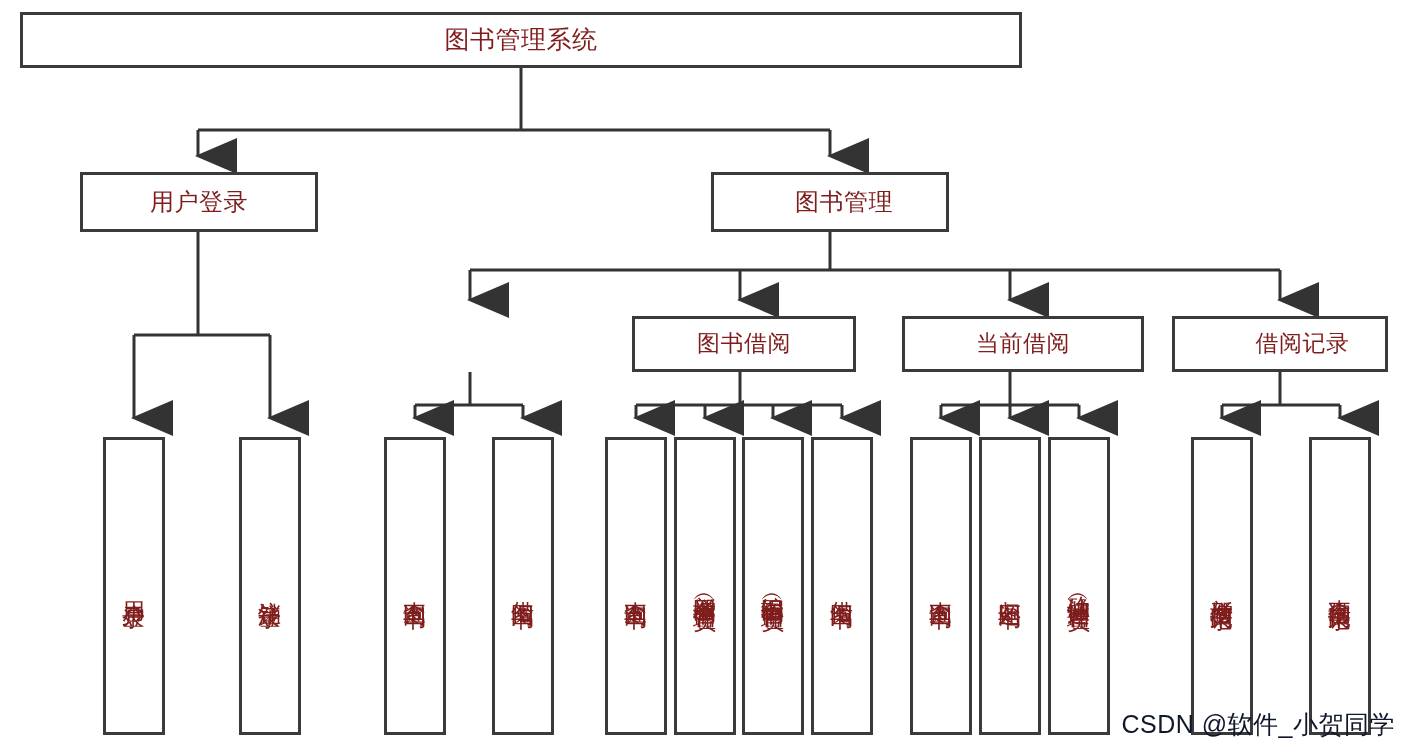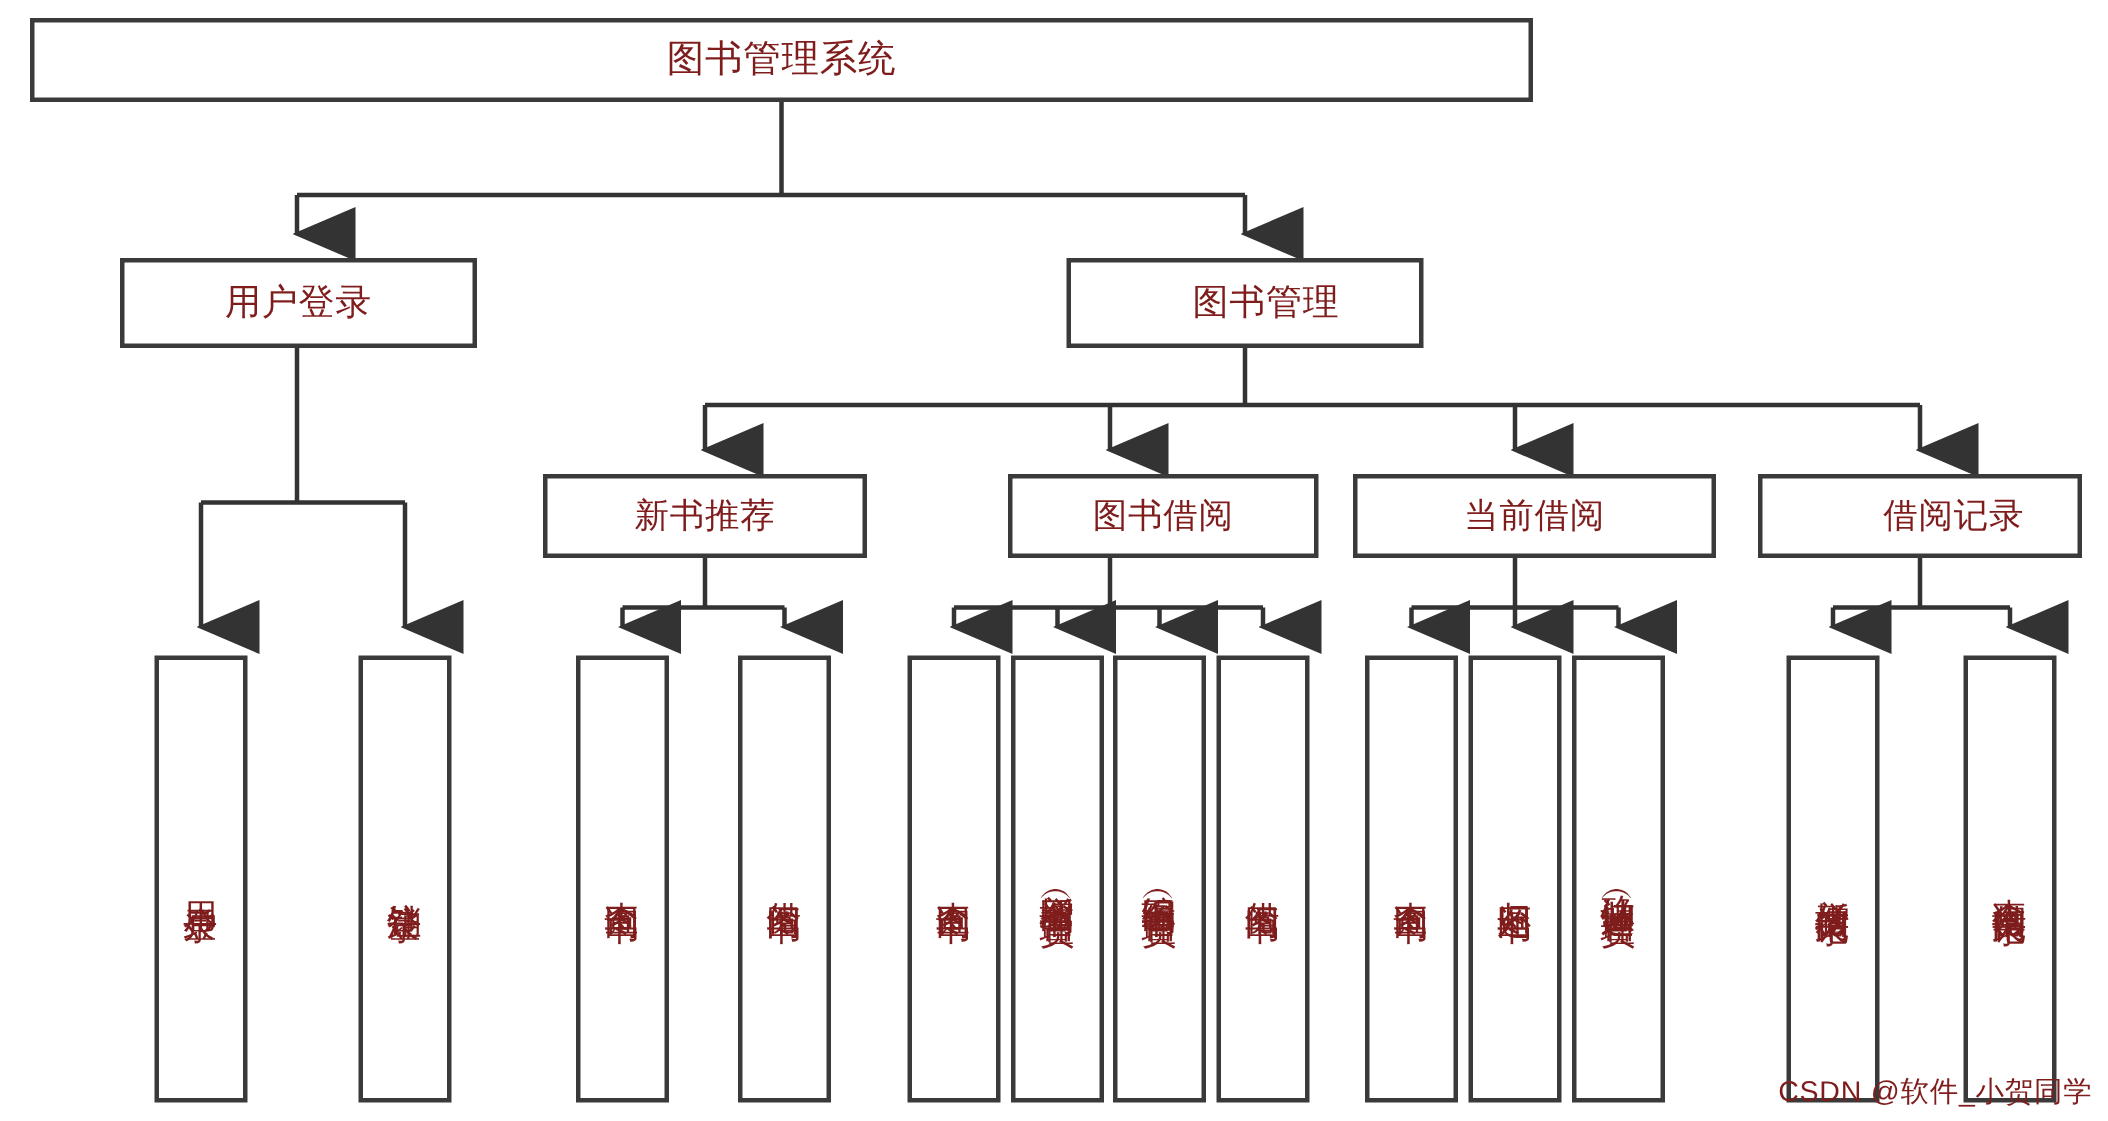--- a/index.html
+++ b/index.html
@@ -58,22 +58,22 @@
     margin: 0 auto;
     height: 100%;
     display: flex;
     align-items: center;
     justify-content: center;
   }
   .watermark {
     position: absolute;
     right: 10px;
     bottom: 6px;
-    font-size: 19px;
-    color: #7f1d1d;
+    font-size: 25px;
+    color: #0f172a;
     white-space: nowrap;
     letter-spacing: 0.5px;
   }
 </style>
 </head>
 <body>
 
 <div id="canvas">
 
   <svg class="edges" viewBox="0 0 1405 747">
@@ -130,24 +130,21 @@
     <span class="label">图书管理系统</span>
   </div>
 
   <div class="node lvl2" style="left:80px; top:172px; width:238px; height:60px;">
     <span class="label">用户登录</span>
   </div>
   <div class="node lvl2" style="left:711px; top:172px; width:238px; height:60px;padding-left:28px;">
     <span class="label">图书管理</span>
   </div>
 
-  <div class="node lvl3" style="left:362px; top:316px; width:216px; height:56px;">
-    <span class="label">新书推荐</span>
-  </div>
-  <div class="node lvl3" style="left:632px; top:316px; width:207px; height:56px;margin-left:40px;">
+  <div class="node lvl3" style="left:632px; top:316px; width:224px; height:56px;">
     <span class="label">图书借阅</span>
   </div>
   <div class="node lvl3" style="left:902px; top:316px; width:242px; height:56px;">
     <span class="label">当前借阅</span>
   </div>
   <div class="node lvl3" style="left:1172px; top:316px; width:216px; height:56px;padding-left:45px;">
     <span class="label">借阅记录</span>
   </div>
 
   <div class="node leaf" style="left:103px; top:437px; width:62px; height:298px;">

